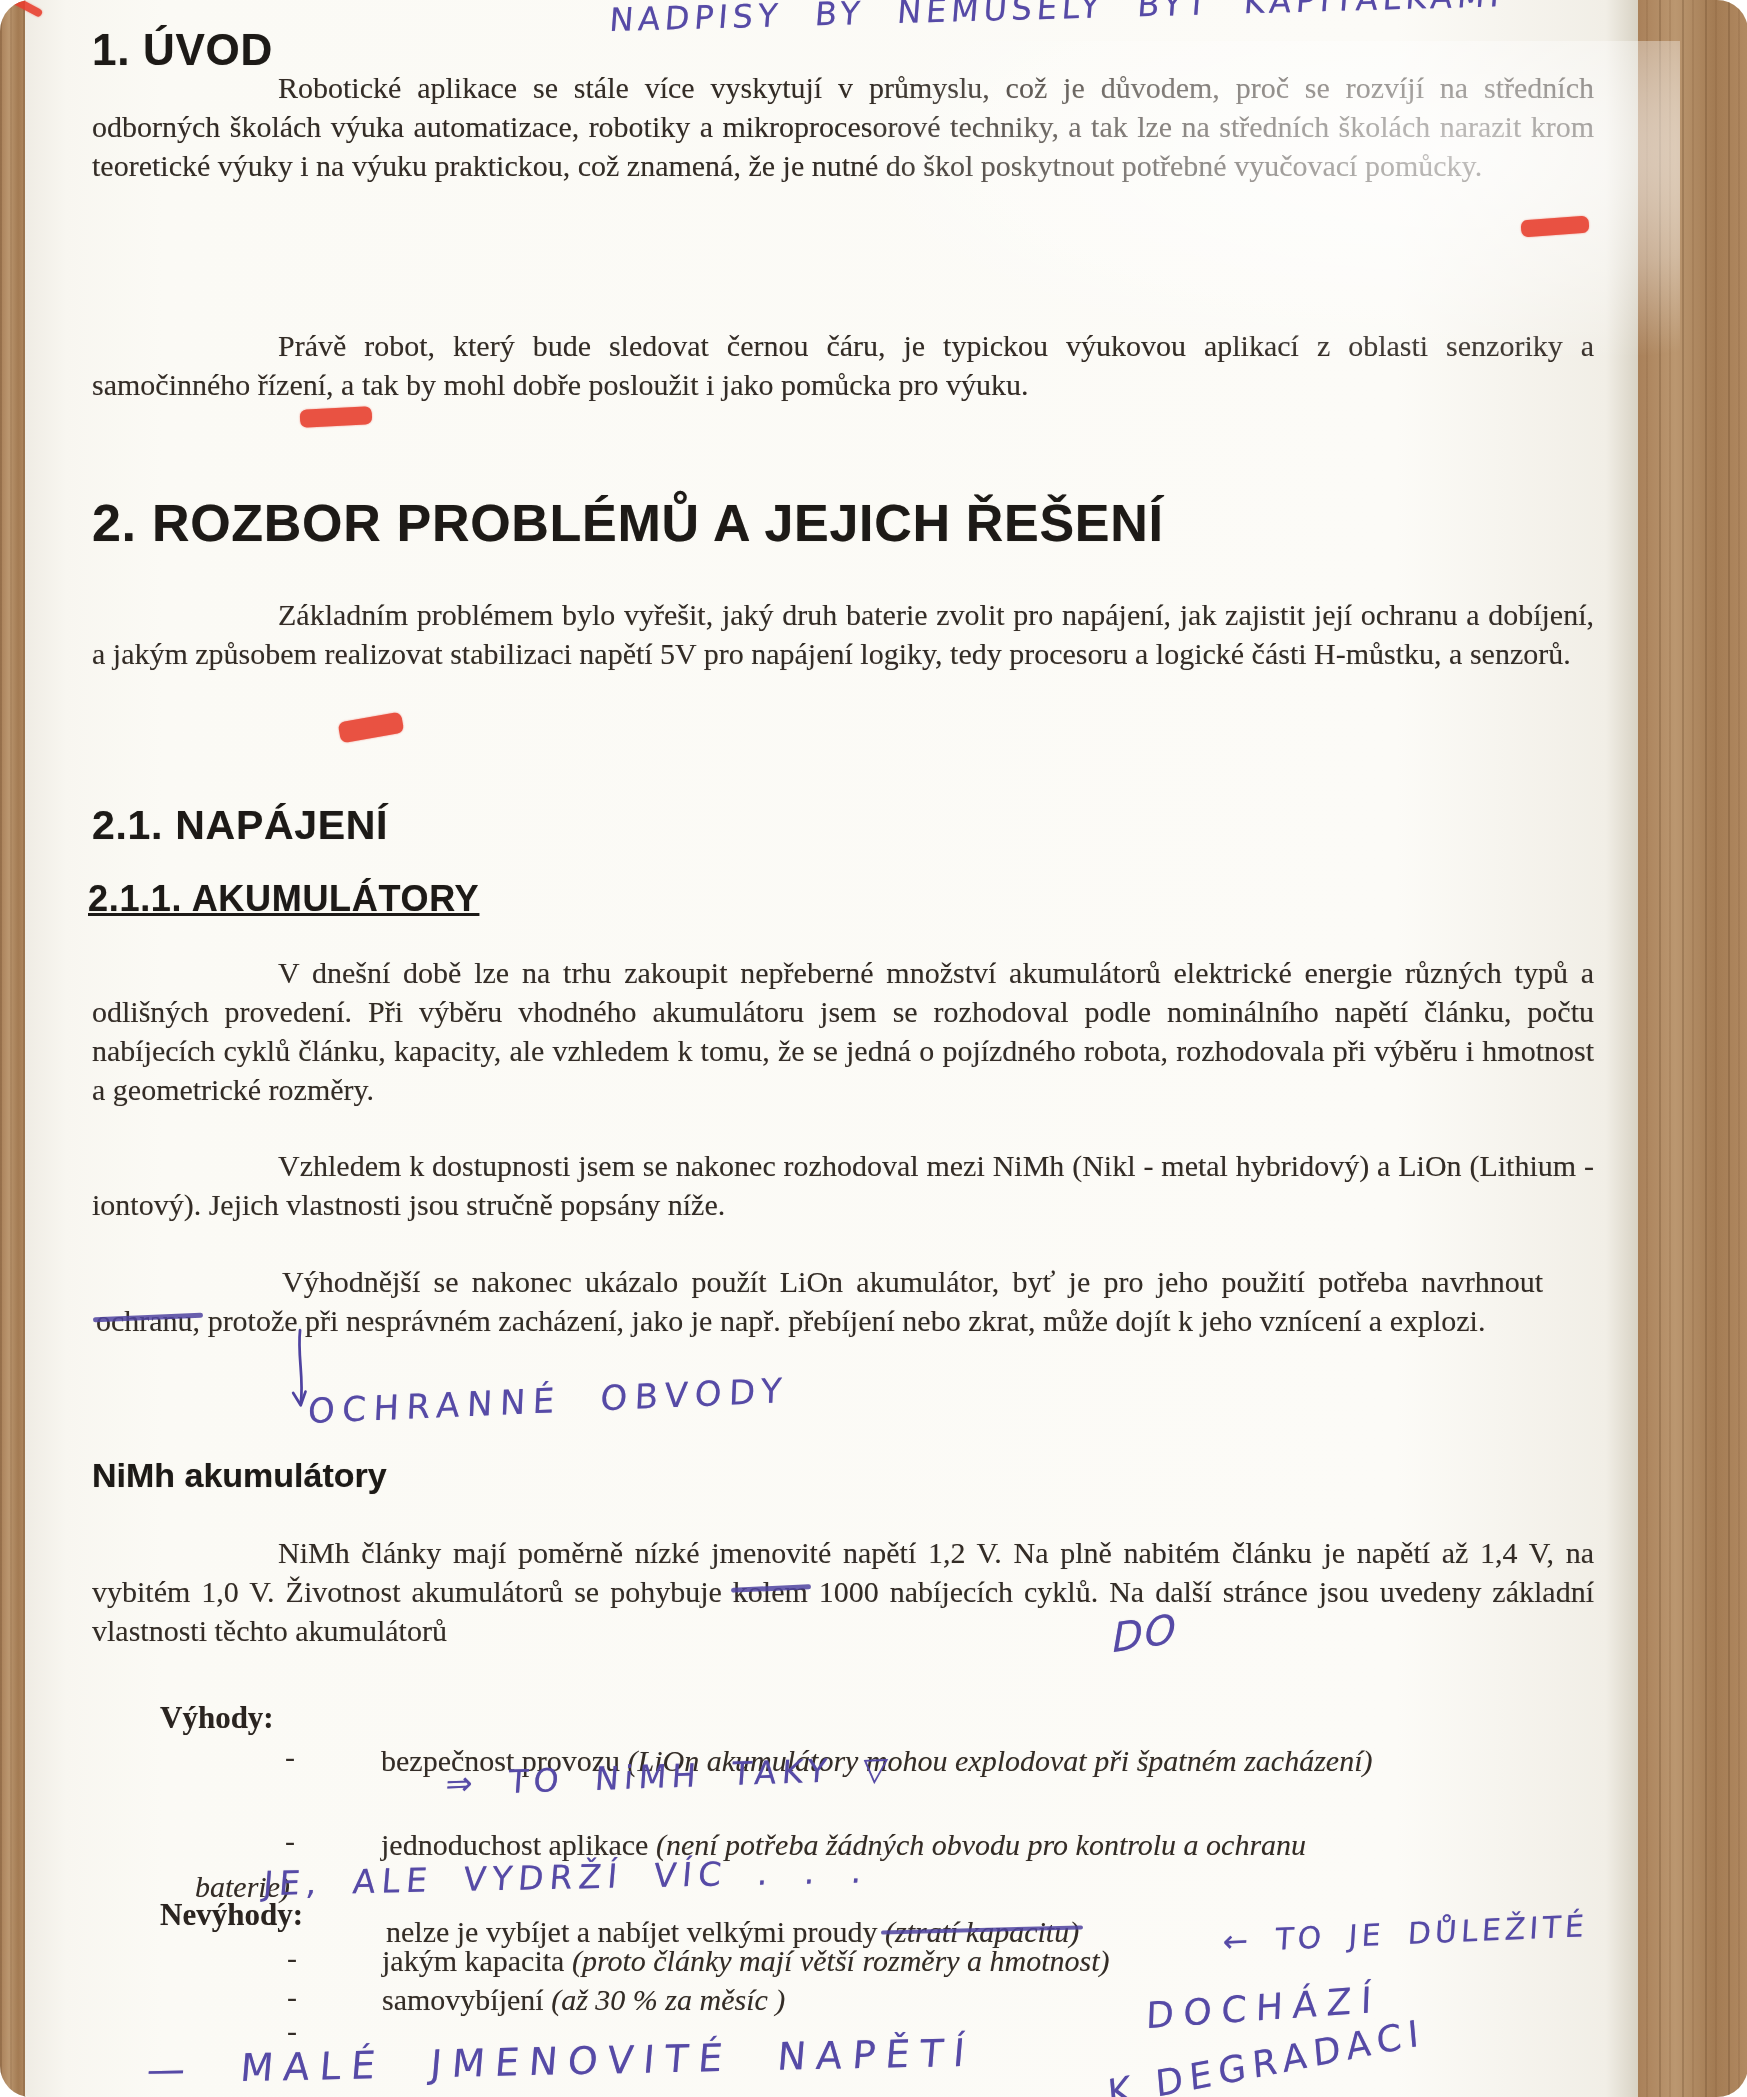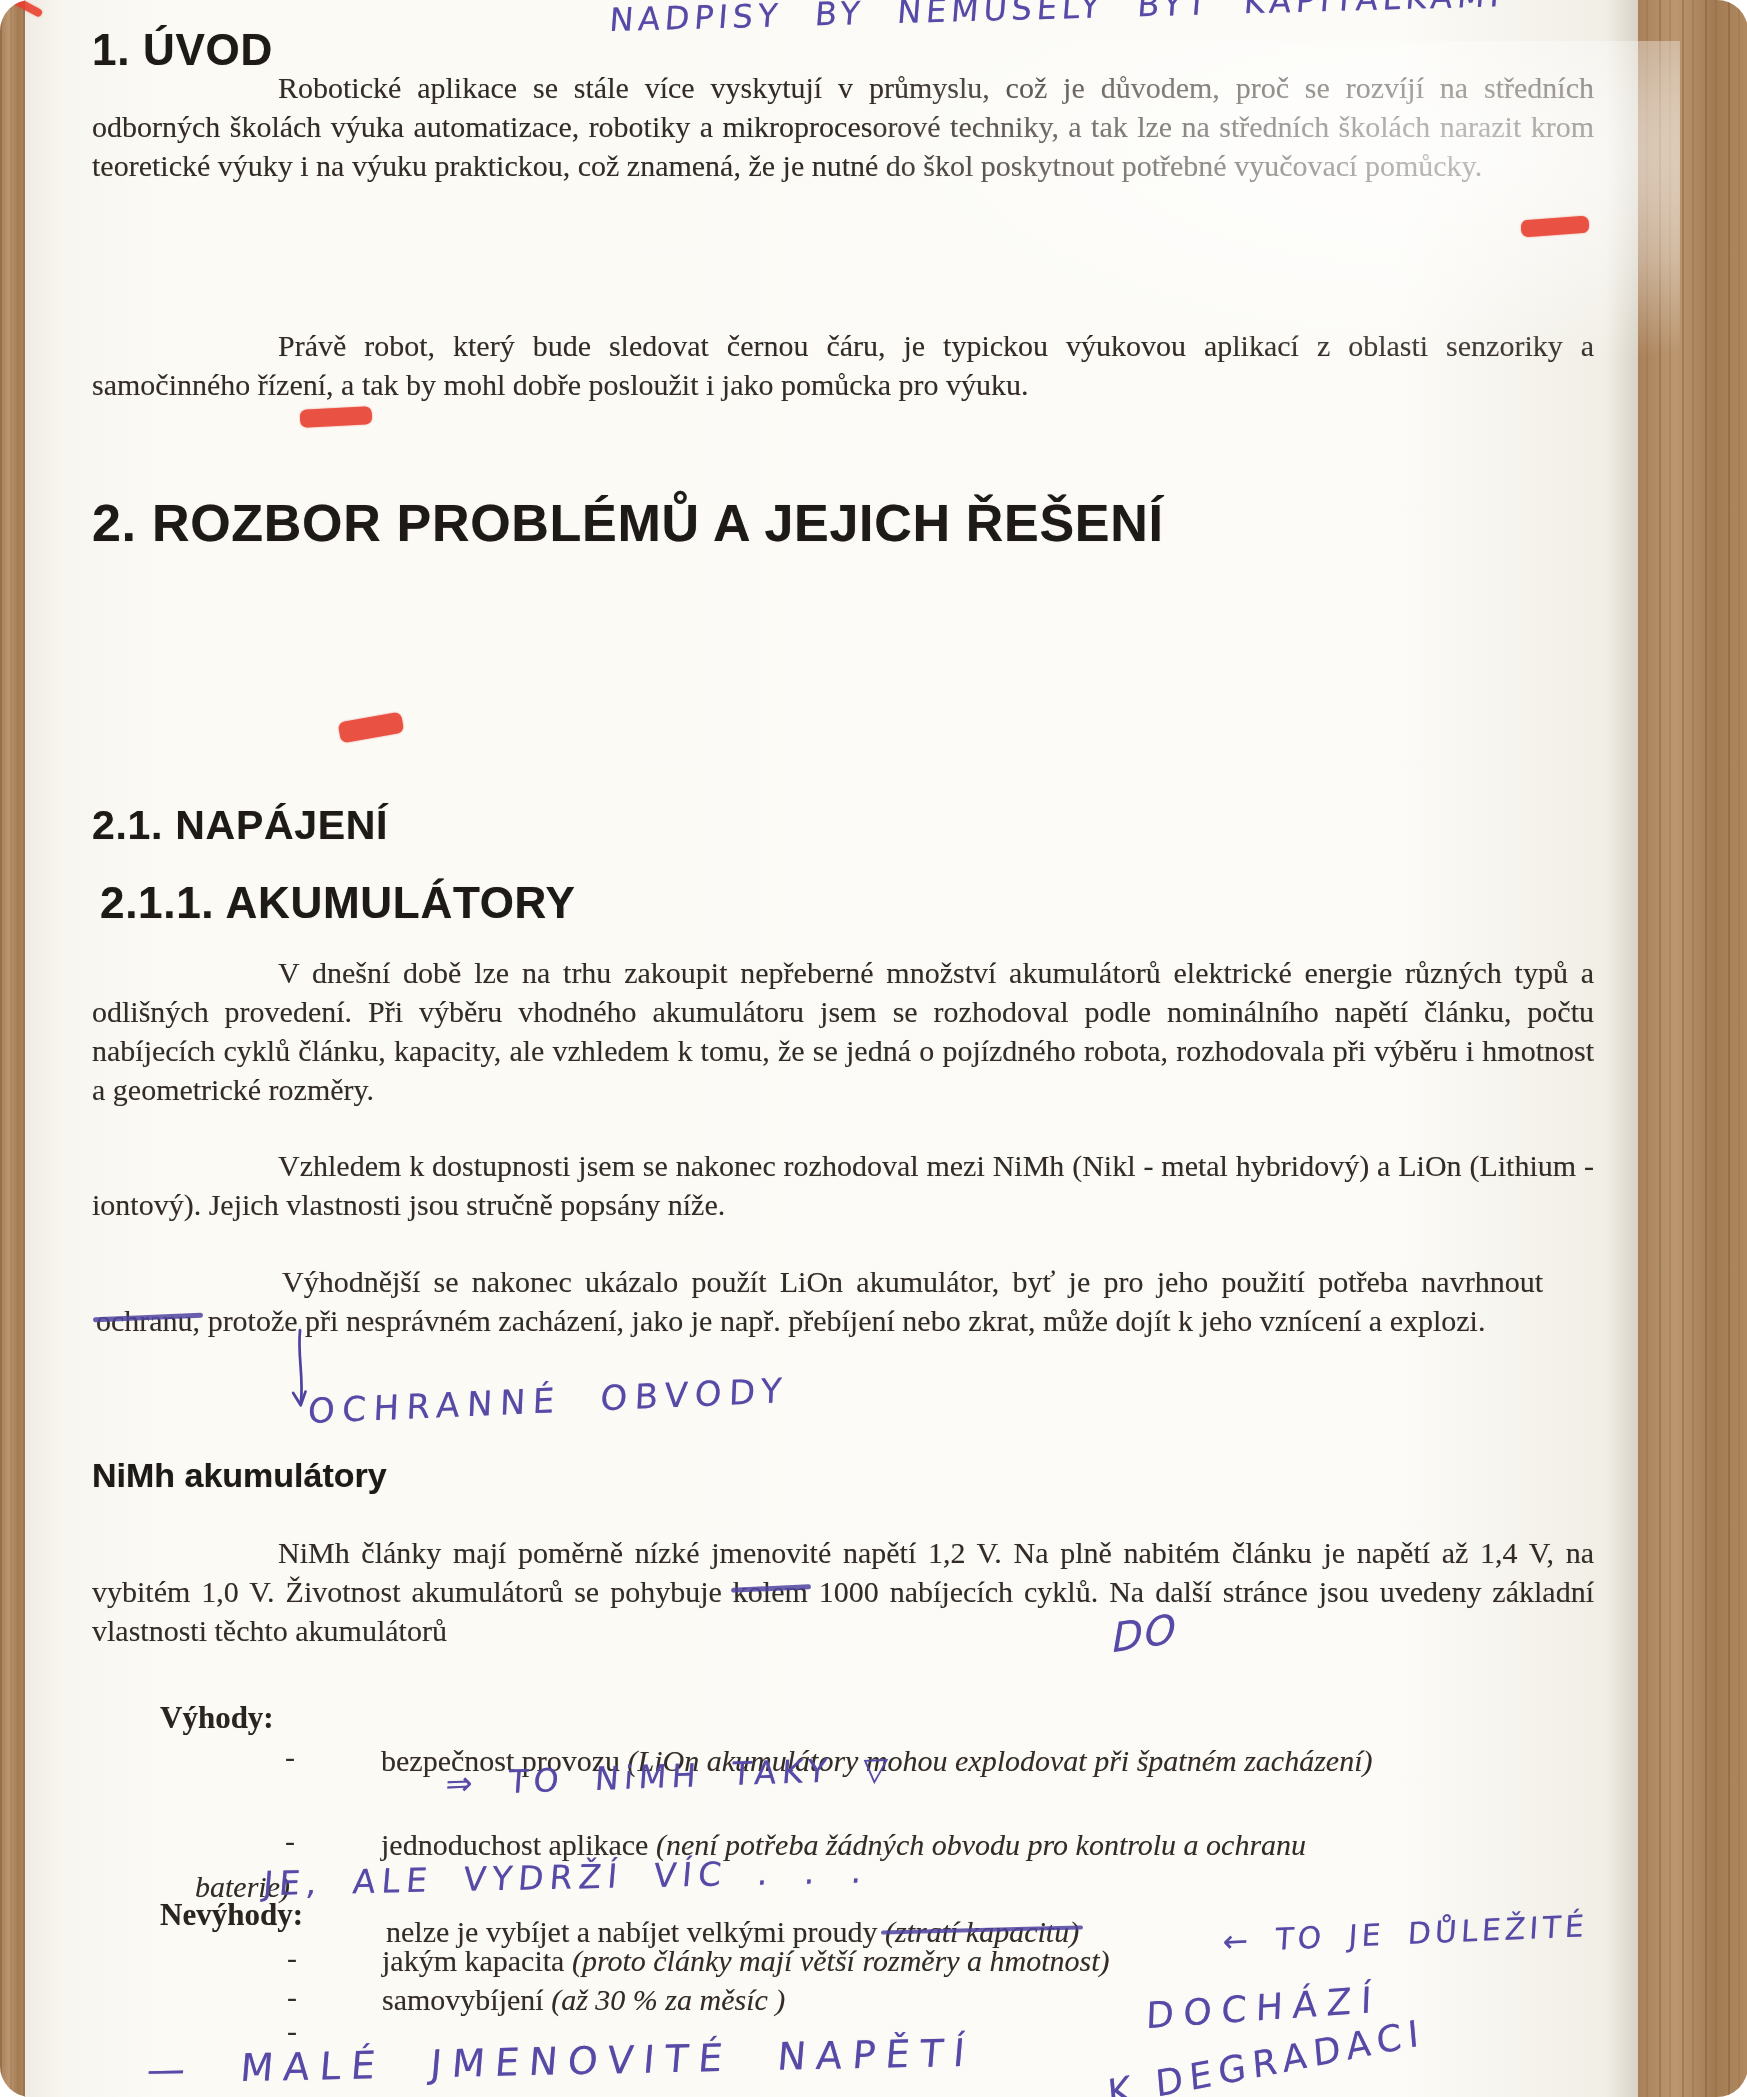--- a/index.html
+++ b/index.html
@@ -53,24 +53,25 @@
   <div class="red-mark" style="left:4.1px;top:1.4px;width:40px;height:7.5px;transform:rotate(28deg);"></div>
 
   <div class="blk h-sans" style="left:92px;top:24.6px;font-size:44px;">1. ÚVOD</div>
 
   <p class="blk body-p indent" style="left:92px;top:68px;width:1502px;margin:0;">Robotické aplikace se stále více vyskytují v průmyslu, což je důvodem, proč se rozvíjí na středních odborných školách výuka automatizace, robotiky a mikroprocesorové techniky, a tak lze na středních školách narazit krom teoretické výuky i na výuku praktickou, což znamená, že je nutné do škol poskytnout potřebné vyučovací pomůcky.</p>
 
   <p class="blk body-p indent" style="left:92px;top:326px;width:1502px;margin:0;">Právě robot, který bude sledovat černou čáru, je typickou výukovou aplikací z oblasti senzoriky a samočinného řízení, a tak by mohl dobře posloužit i jako pomůcka pro výuku.</p>
 
   <div class="blk h-sans" style="left:92px;top:493px;font-size:52px;">2. ROZBOR PROBLÉMŮ A JEJICH ŘEŠENÍ</div>
 
+  <p class="blk body-p indent" style="left:92px;top:595px;width:1502px;margin:0;">Základním problémem bylo vyřešit, jaký druh baterie zvolit pro napájení, jak zajistit její ochranu a dobíjení, a jakým způsobem realizovat stabilizaci napětí 5V pro napájení logiky, tedy procesoru a logické části H-můstku, a senzorů.</p>
 
   <div class="blk h-sans" style="left:92px;top:802px;font-size:41px;">2.1. NAPÁJENÍ</div>
 
-  <div class="blk h-sans" style="left:100px;top:878px;font-size:44px;">2.1.1. AKUMULÁTORY</div>
+  <div class="blk h-sans" style="left:88px;top:878px;font-size:36px;text-decoration:underline;">2.1.1. AKUMULÁTORY</div>
 
   <p class="blk body-p indent" style="left:92px;top:953px;width:1502px;margin:0;">V dnešní době lze na trhu zakoupit nepřeberné množství akumulátorů elektrické energie různých typů a odlišných provedení. Při výběru vhodného akumulátoru jsem se rozhodoval podle nominálního napětí článku, počtu nabíjecích cyklů článku, kapacity, ale vzhledem k tomu, že se jedná o pojízdného robota, rozhodovala při výběru i hmotnost a geometrické rozměry.</p>
 
   <p class="blk body-p indent" style="left:92px;top:1146px;width:1502px;margin:0;">Vzhledem k dostupnosti jsem se nakonec rozhodoval mezi NiMh (Nikl - metal hybridový) a LiOn (Lithium - iontový). Jejich vlastnosti jsou stručně popsány níže.</p>
 
   <p class="blk body-p indent" style="left:92px;top:1258px;width:1447px;margin:4px;">
     <span>Výhodnější se nakonec ukázalo použít LiOn akumulátor, byť je pro jeho použití potřeba navrhnout </span><span class="strike-blue">ochranu,</span><span> protože při nesprávném zacházení, jako je např. přebíjení nebo zkrat, může dojít k jeho vznícení a explozi.</span>
   </p>
 
   <div class="blk h-sans" style="left:92px;top:1456px;font-size:34px;letter-spacing:0;">NiMh akumulátory</div>

